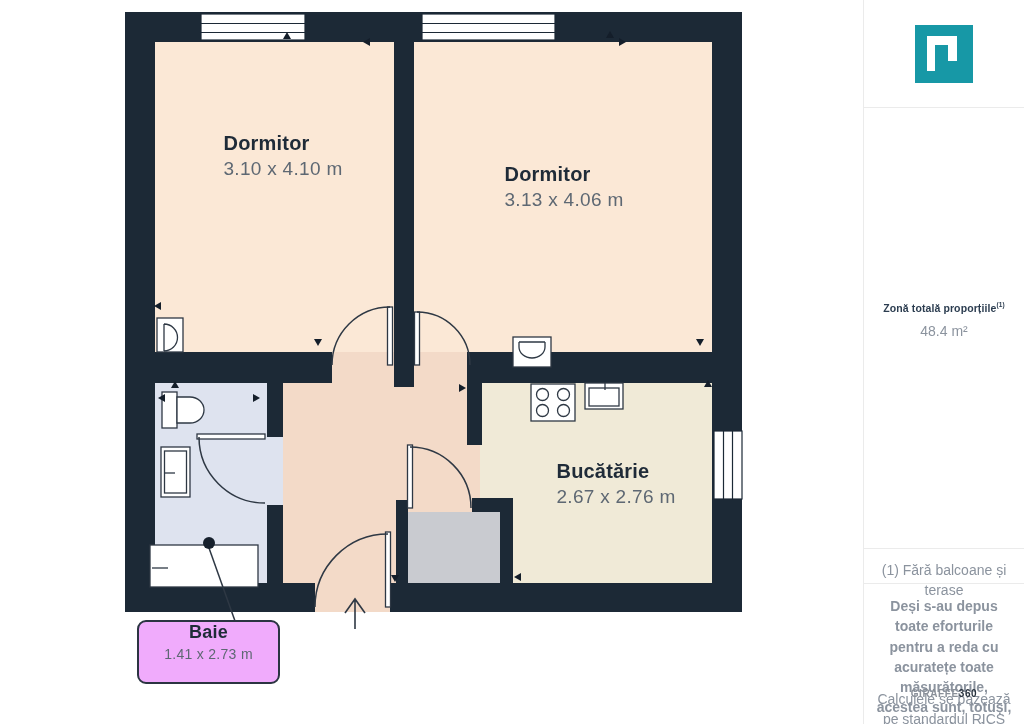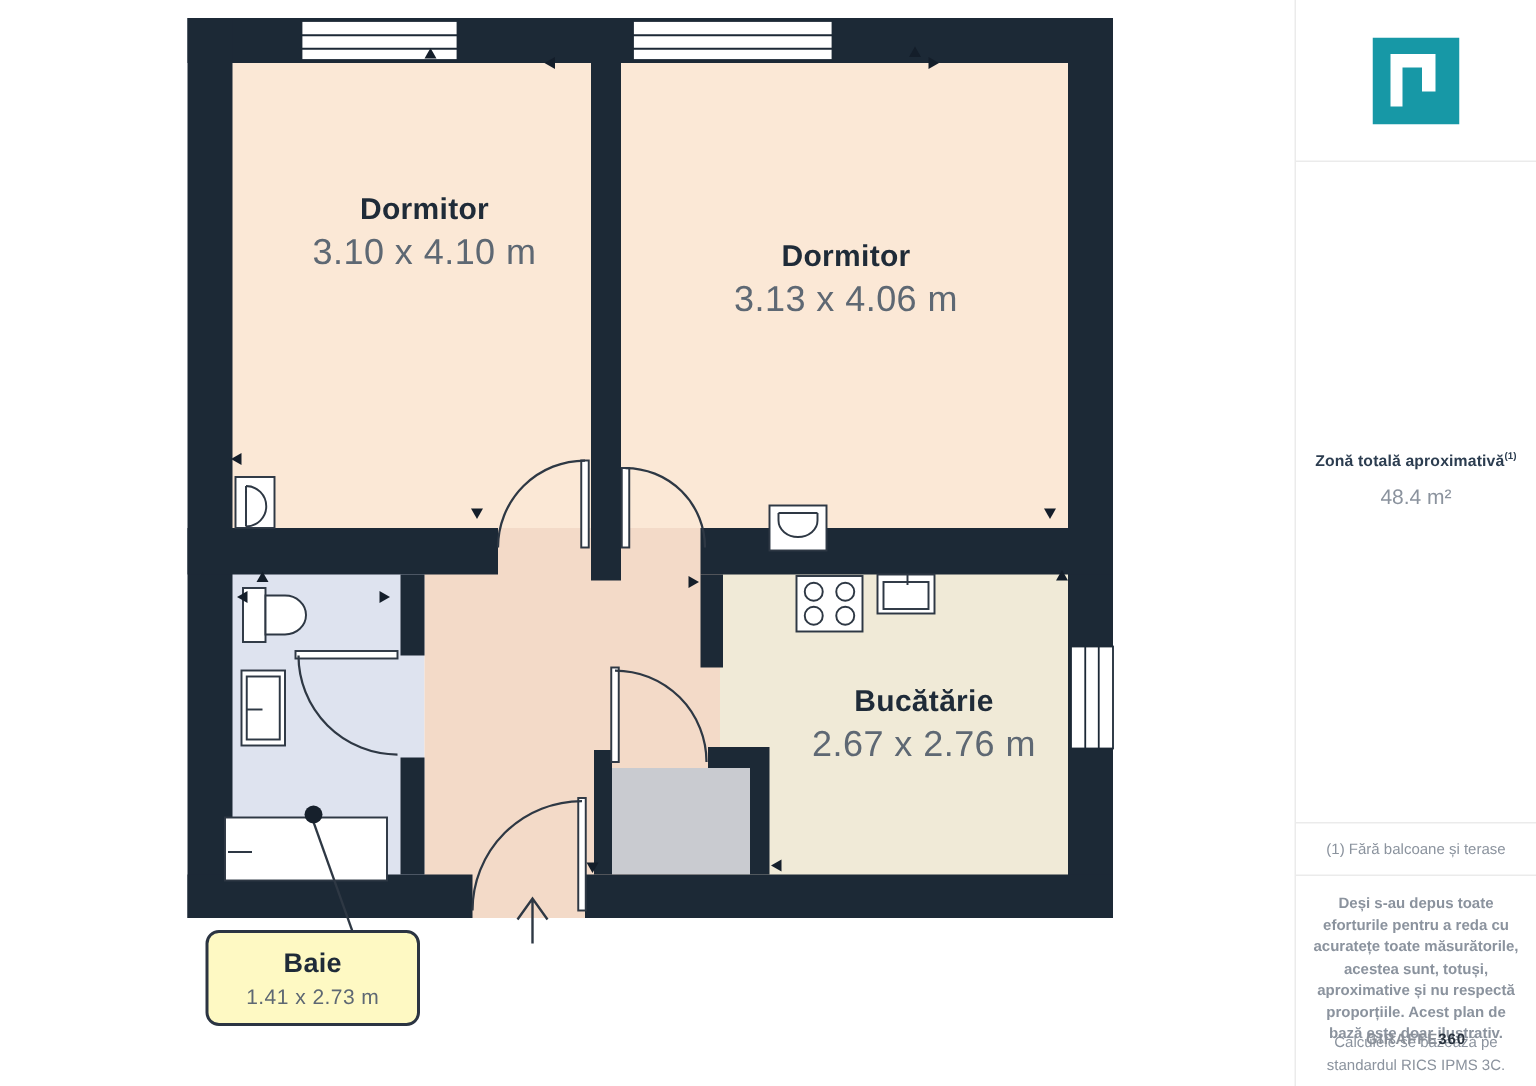--- a/index.html
+++ b/index.html
@@ -5,28 +5,28 @@
   html,body{margin:0;padding:0;}
   body{
     width:1024px;height:724px;position:relative;overflow:hidden;
     background:#ffffff;
     font-family:"Liberation Sans",sans-serif;
   }
   .plan-area{position:absolute;left:0;top:0;width:863px;height:724px;}
   .plan-svg{position:absolute;left:0;top:0;}
   .room-label{
     position:absolute;transform:translate(-50%,-50%);
-    text-align:center;white-space:nowrap;pointer-events:none;
+    text-align:left;white-space:nowrap;pointer-events:none;
   }
   .room-name{font-size:20px;font-weight:bold;color:#1f2b38;letter-spacing:.2px;}
-  .room-dims{font-size:24px;color:#5e6873;margin-top:3px;letter-spacing:.3px;}
+  .room-dims{font-size:19px;color:#5e6873;margin-top:3px;letter-spacing:.3px;}
   .baie-callout{
     position:absolute;left:137px;top:620px;width:143px;height:64px;
-    background:#fef9c3;border:2px solid #2b3442;border-radius:9px;
-    display:flex;flex-direction:column;align-items:center;justify-content:center;
+    background:#f0abfc;border:2px solid #2b3442;border-radius:9px;
+    display:flex;flex-direction:column;align-items:center;
     box-sizing:border-box;
   }
   .baie-callout .room-name{font-size:18px;}
   .baie-callout .room-dims{font-size:14px;margin-top:3px;}
 
   
   .sidebar{
     position:absolute;left:863px;top:0;width:161px;height:724px;
     background:#ffffff;border-left:1px solid #ebebeb;box-sizing:border-box;
   }
@@ -37,21 +37,21 @@
   }
   .area-block{position:absolute;left:0;right:0;top:301px;text-align:center;}
   .area-title{font-size:10.5px;font-weight:bold;color:#2c3d50;letter-spacing:.1px;}
   .area-title sup{font-size:6.5px;}
   .area-value{font-size:14px;color:#8b939e;margin-top:9px;}
   .sb-divider{position:absolute;left:0;right:0;height:1px;background:#ebebeb;}
   .divider-1{top:548px;}
   .divider-2{top:583px;}
   .sb-small{
     position:absolute;left:0;right:0;text-align:center;
-    font-size:10px;color:#8b939e;line-height:1.45;padding:0 9px;box-sizing:border-box;
+    font-size:14px;color:#8b939e;line-height:1.45;padding:0 9px;box-sizing:border-box;
   }
   .footnote-line{top:560px;}
   .disclaimer-block{top:596px;font-weight:bold;}
   .standard-block{top:657px;margin-top:32px;}
   .brand-line{
     position:absolute;left:0;right:0;top:688px;text-align:center;
     font-size:10px;letter-spacing:.6px;
   }
   .brand-g{color:#8a9099;font-weight:bold;}
   .brand-360{color:#28323e;font-weight:bold;}
@@ -193,21 +193,21 @@
 <aside class="sidebar">
 
   <div class="logo-section">
     <svg width="58" height="58" viewBox="0 0 58 58">
       <rect width="58" height="58" fill="#1798a6"></rect>
       <path fill="#ffffff" d="M12,11 h8 v35 h-8 z M20,11 h22 v9 h-22 z M33,20 h9 v16 h-9 z"></path>
     </svg>
   </div>
 
   <div class="area-block">
-    <div class="area-title"><span>Zonă totală aproximativă</span><sup>(1)</sup></div>
+    <div class="area-title"><span>Zonă totală proporțiile</span><sup>(1)</sup></div>
     <div class="area-value">48.4 m²</div>
   </div>
 
   <div class="sb-divider divider-1"></div>
   <div class="sb-small footnote-line">(1) Fără balcoane și terase</div>
   <div class="sb-divider divider-2"></div>
 
   <div class="sb-small disclaimer-block">Deși s-au depus toate eforturile pentru a reda cu acuratețe toate măsurătorile, acestea sunt, totuși, aproximative și nu respectă proporțiile. Acest plan de bază este doar ilustrativ.</div>
   <div class="sb-small standard-block">Calculele se bazează pe standardul RICS IPMS 3C.</div>
 

